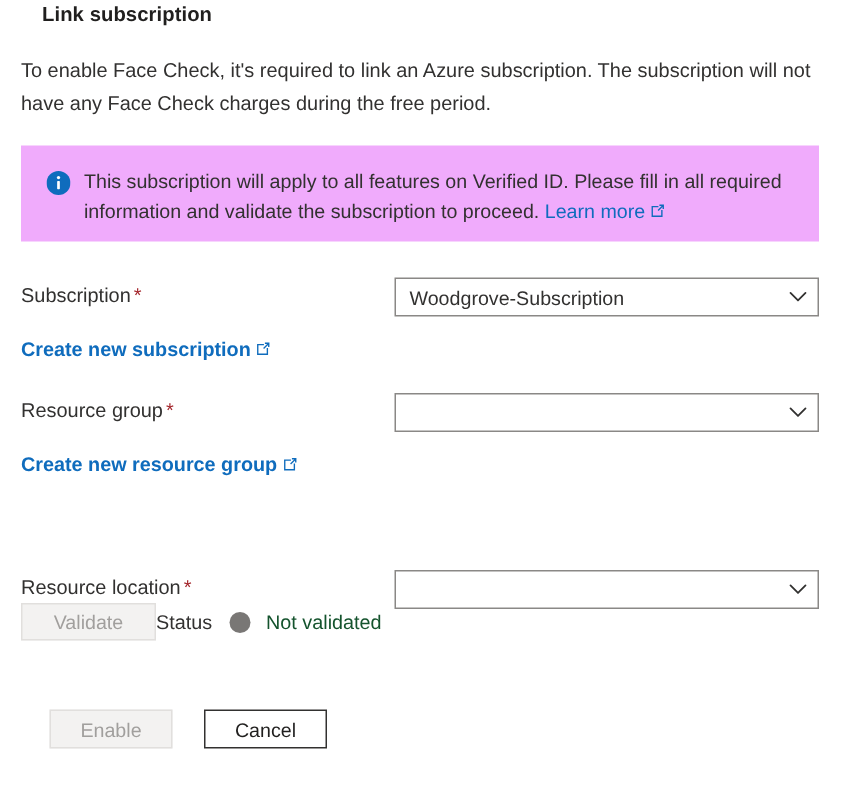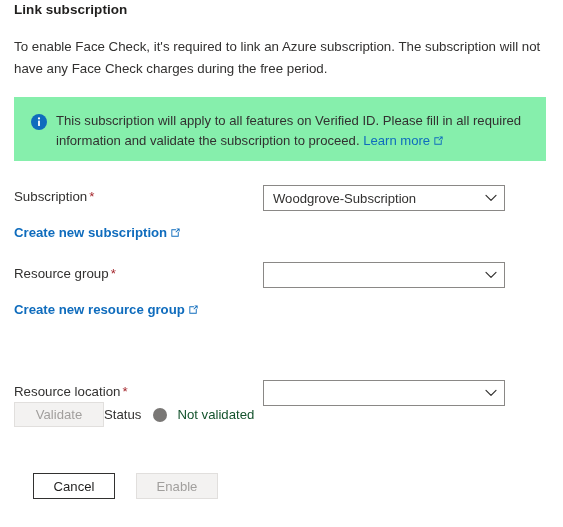--- a/index.html
+++ b/index.html
@@ -19,21 +19,21 @@
   .page {
     position: relative;
     width: 563px;
     height: 527px;
     box-sizing: border-box;
   }
 
   
   .page-title {
     position: absolute;
-    left: 14px;
+    left: 28px;
     top: 2px;
     font-size: 13.5px;
     font-weight: bold;
     color: #201f1e;
     letter-spacing: 0.05px;
   }
 
   
   .intro {
     position: absolute;
@@ -45,21 +45,21 @@
     color: #323130;
   }
 
   
   .info-banner {
     position: absolute;
     left: 14px;
     top: 97px;
     width: 532px;
     height: 64px;
-    background: #86efac;
+    background: #f0abfc;
     box-sizing: border-box;
     display: flex;
     align-items: flex-start;
   }
   .info-icon {
     margin: 17px 0 0 17px;
     flex: 0 0 auto;
     width: 16px;
     height: 16px;
     line-height: 0;
@@ -102,21 +102,21 @@
   }
   .req {
     color: #a4262c;
     margin-left: 2px;
     font-size: 13.3px;
   }
   .select-box {
     position: absolute;
     left: 249px;
     top: 0;
-    width: 242px;
+    width: 283px;
     height: 26px;
     box-sizing: border-box;
     border: 1px solid #8a8886;
     background: #ffffff;
     display: flex;
     align-items: center;
     cursor: pointer;
   }
   .select-value {
     flex: 1 1 auto;
@@ -289,17 +289,17 @@
   </div>
 
   <div class="validate-row">
     <button class="btn btn-disabled" disabled="">Validate</button>
     <span class="status-label">Status</span>
     <span class="status-dot"></span>
     <span class="status-value">Not validated</span>
   </div>
 
   <div class="footer-actions">
+    <button class="btn btn-disabled" disabled="">Enable</button>
     <button class="btn btn-default">Cancel</button>
-    <button class="btn btn-disabled" disabled="">Enable</button>
   </div>
 
 </div>
 
 </body></html>

